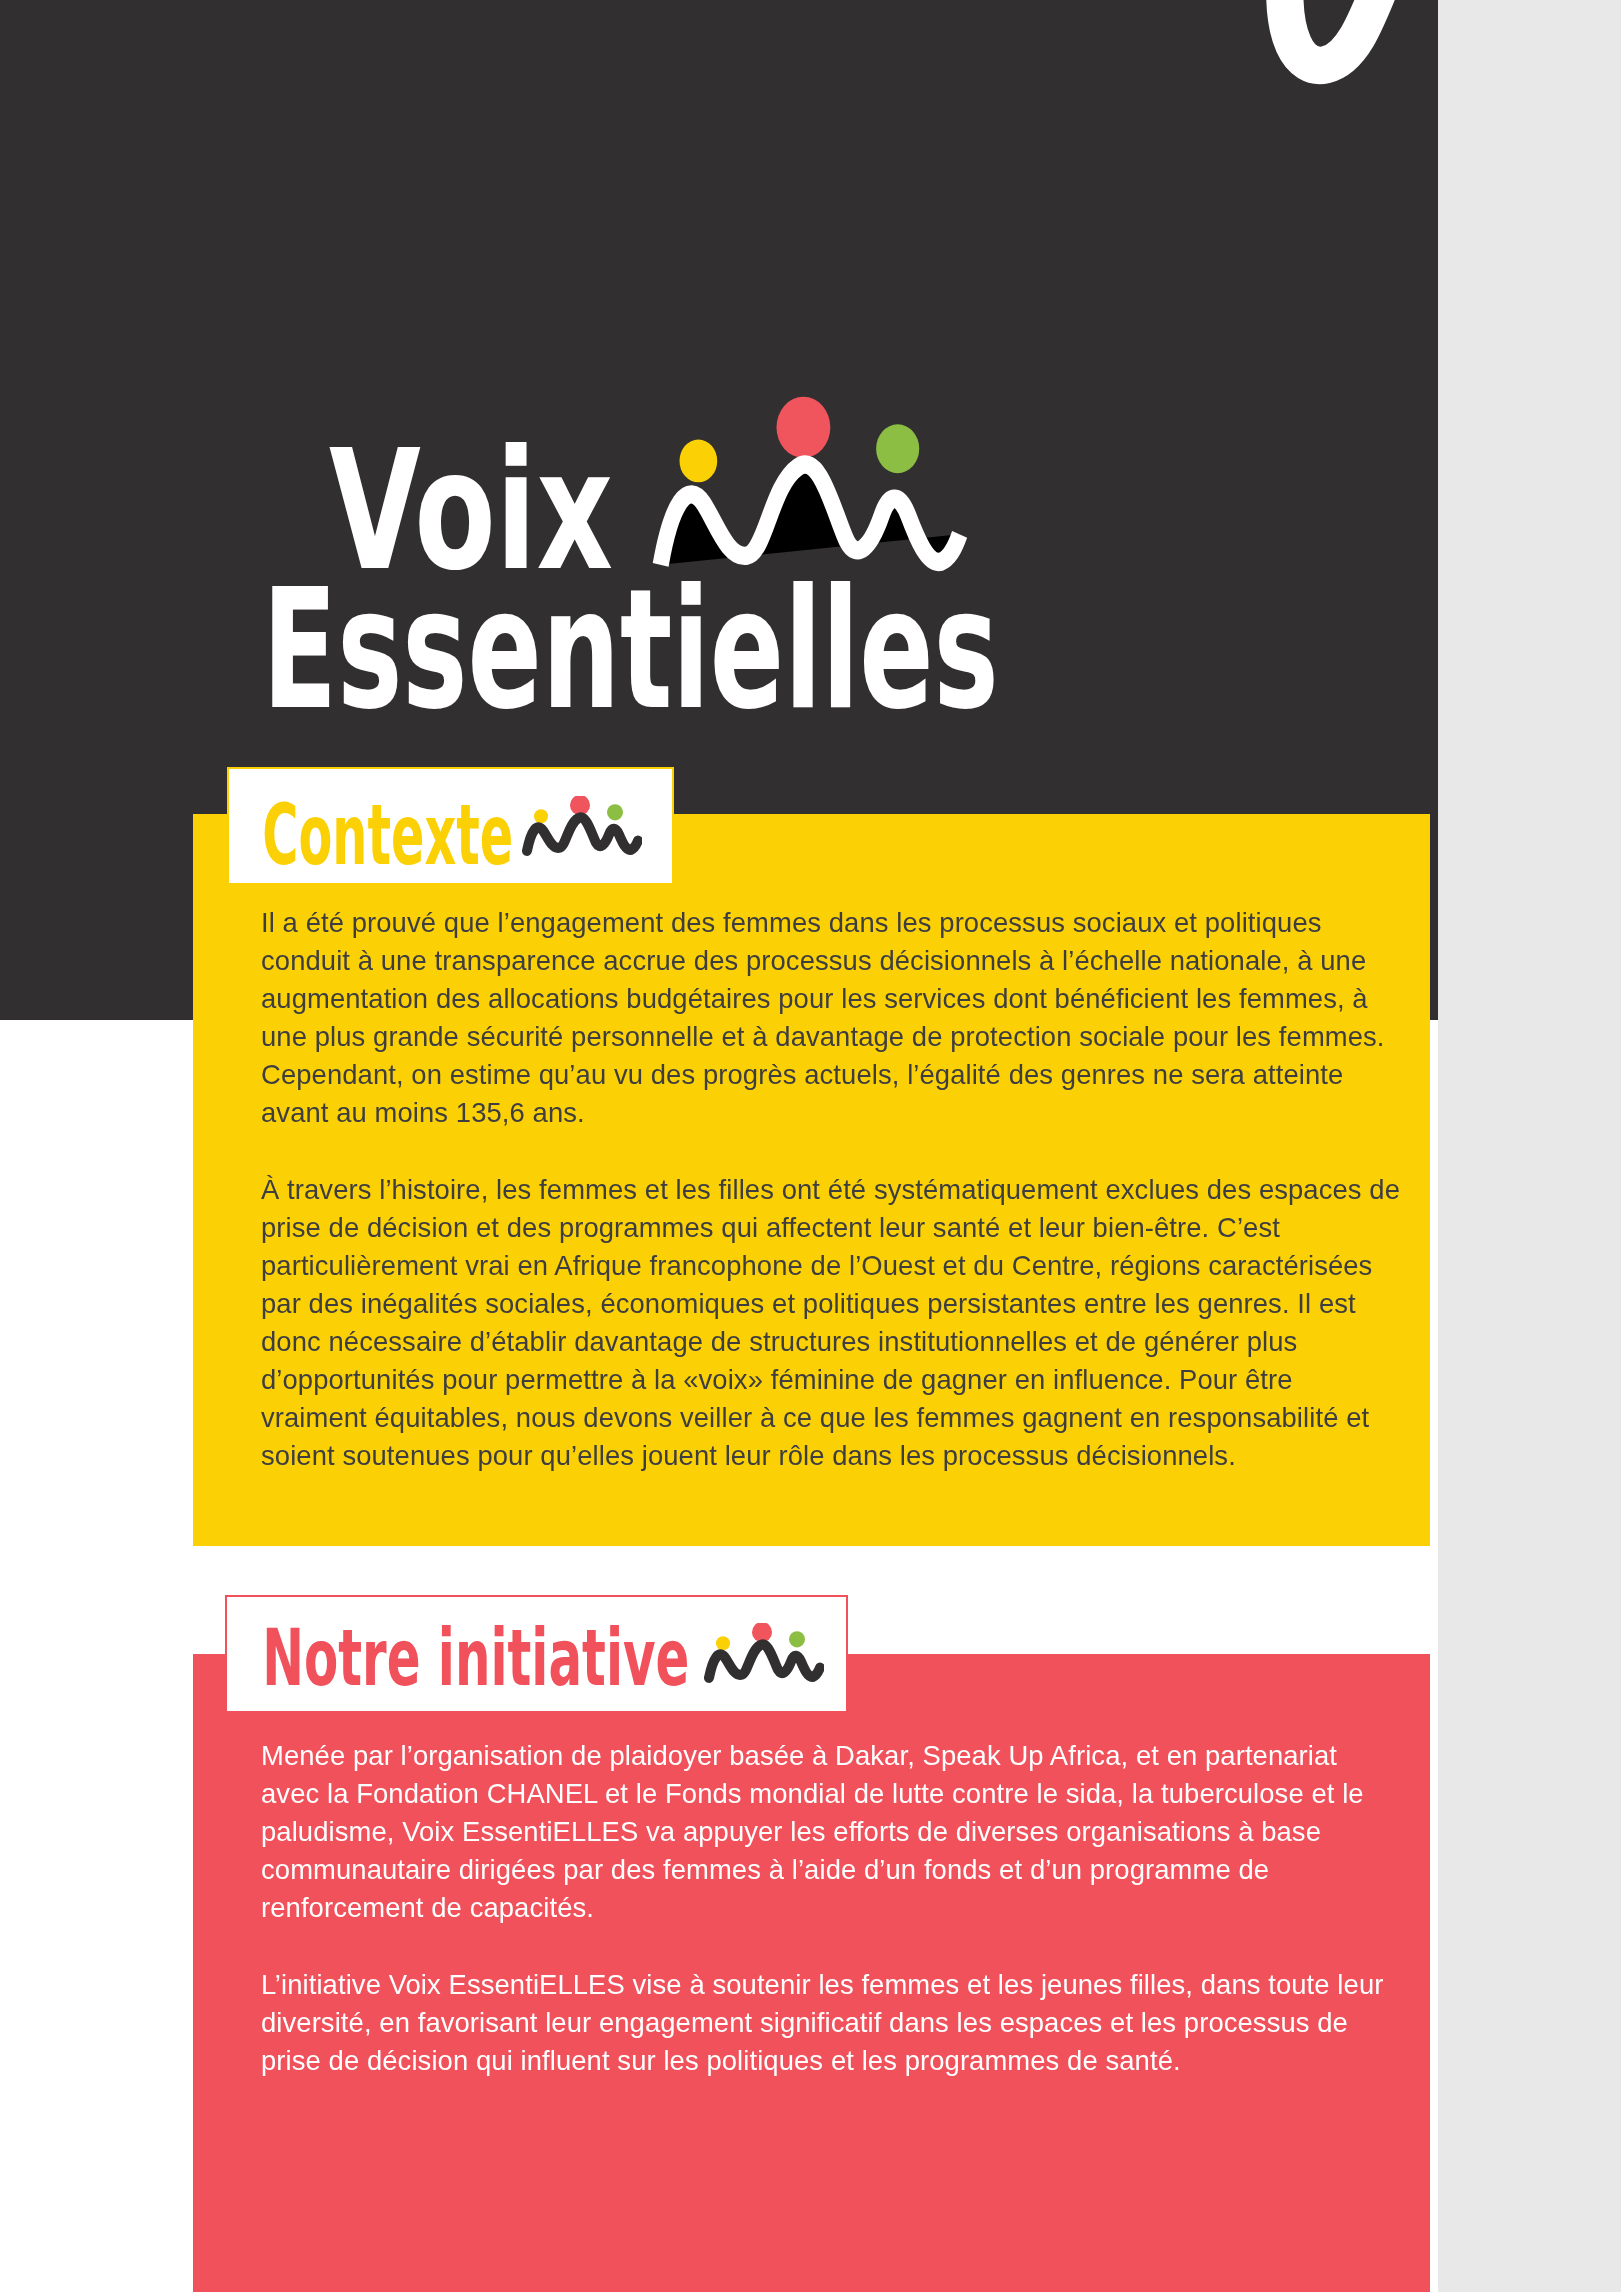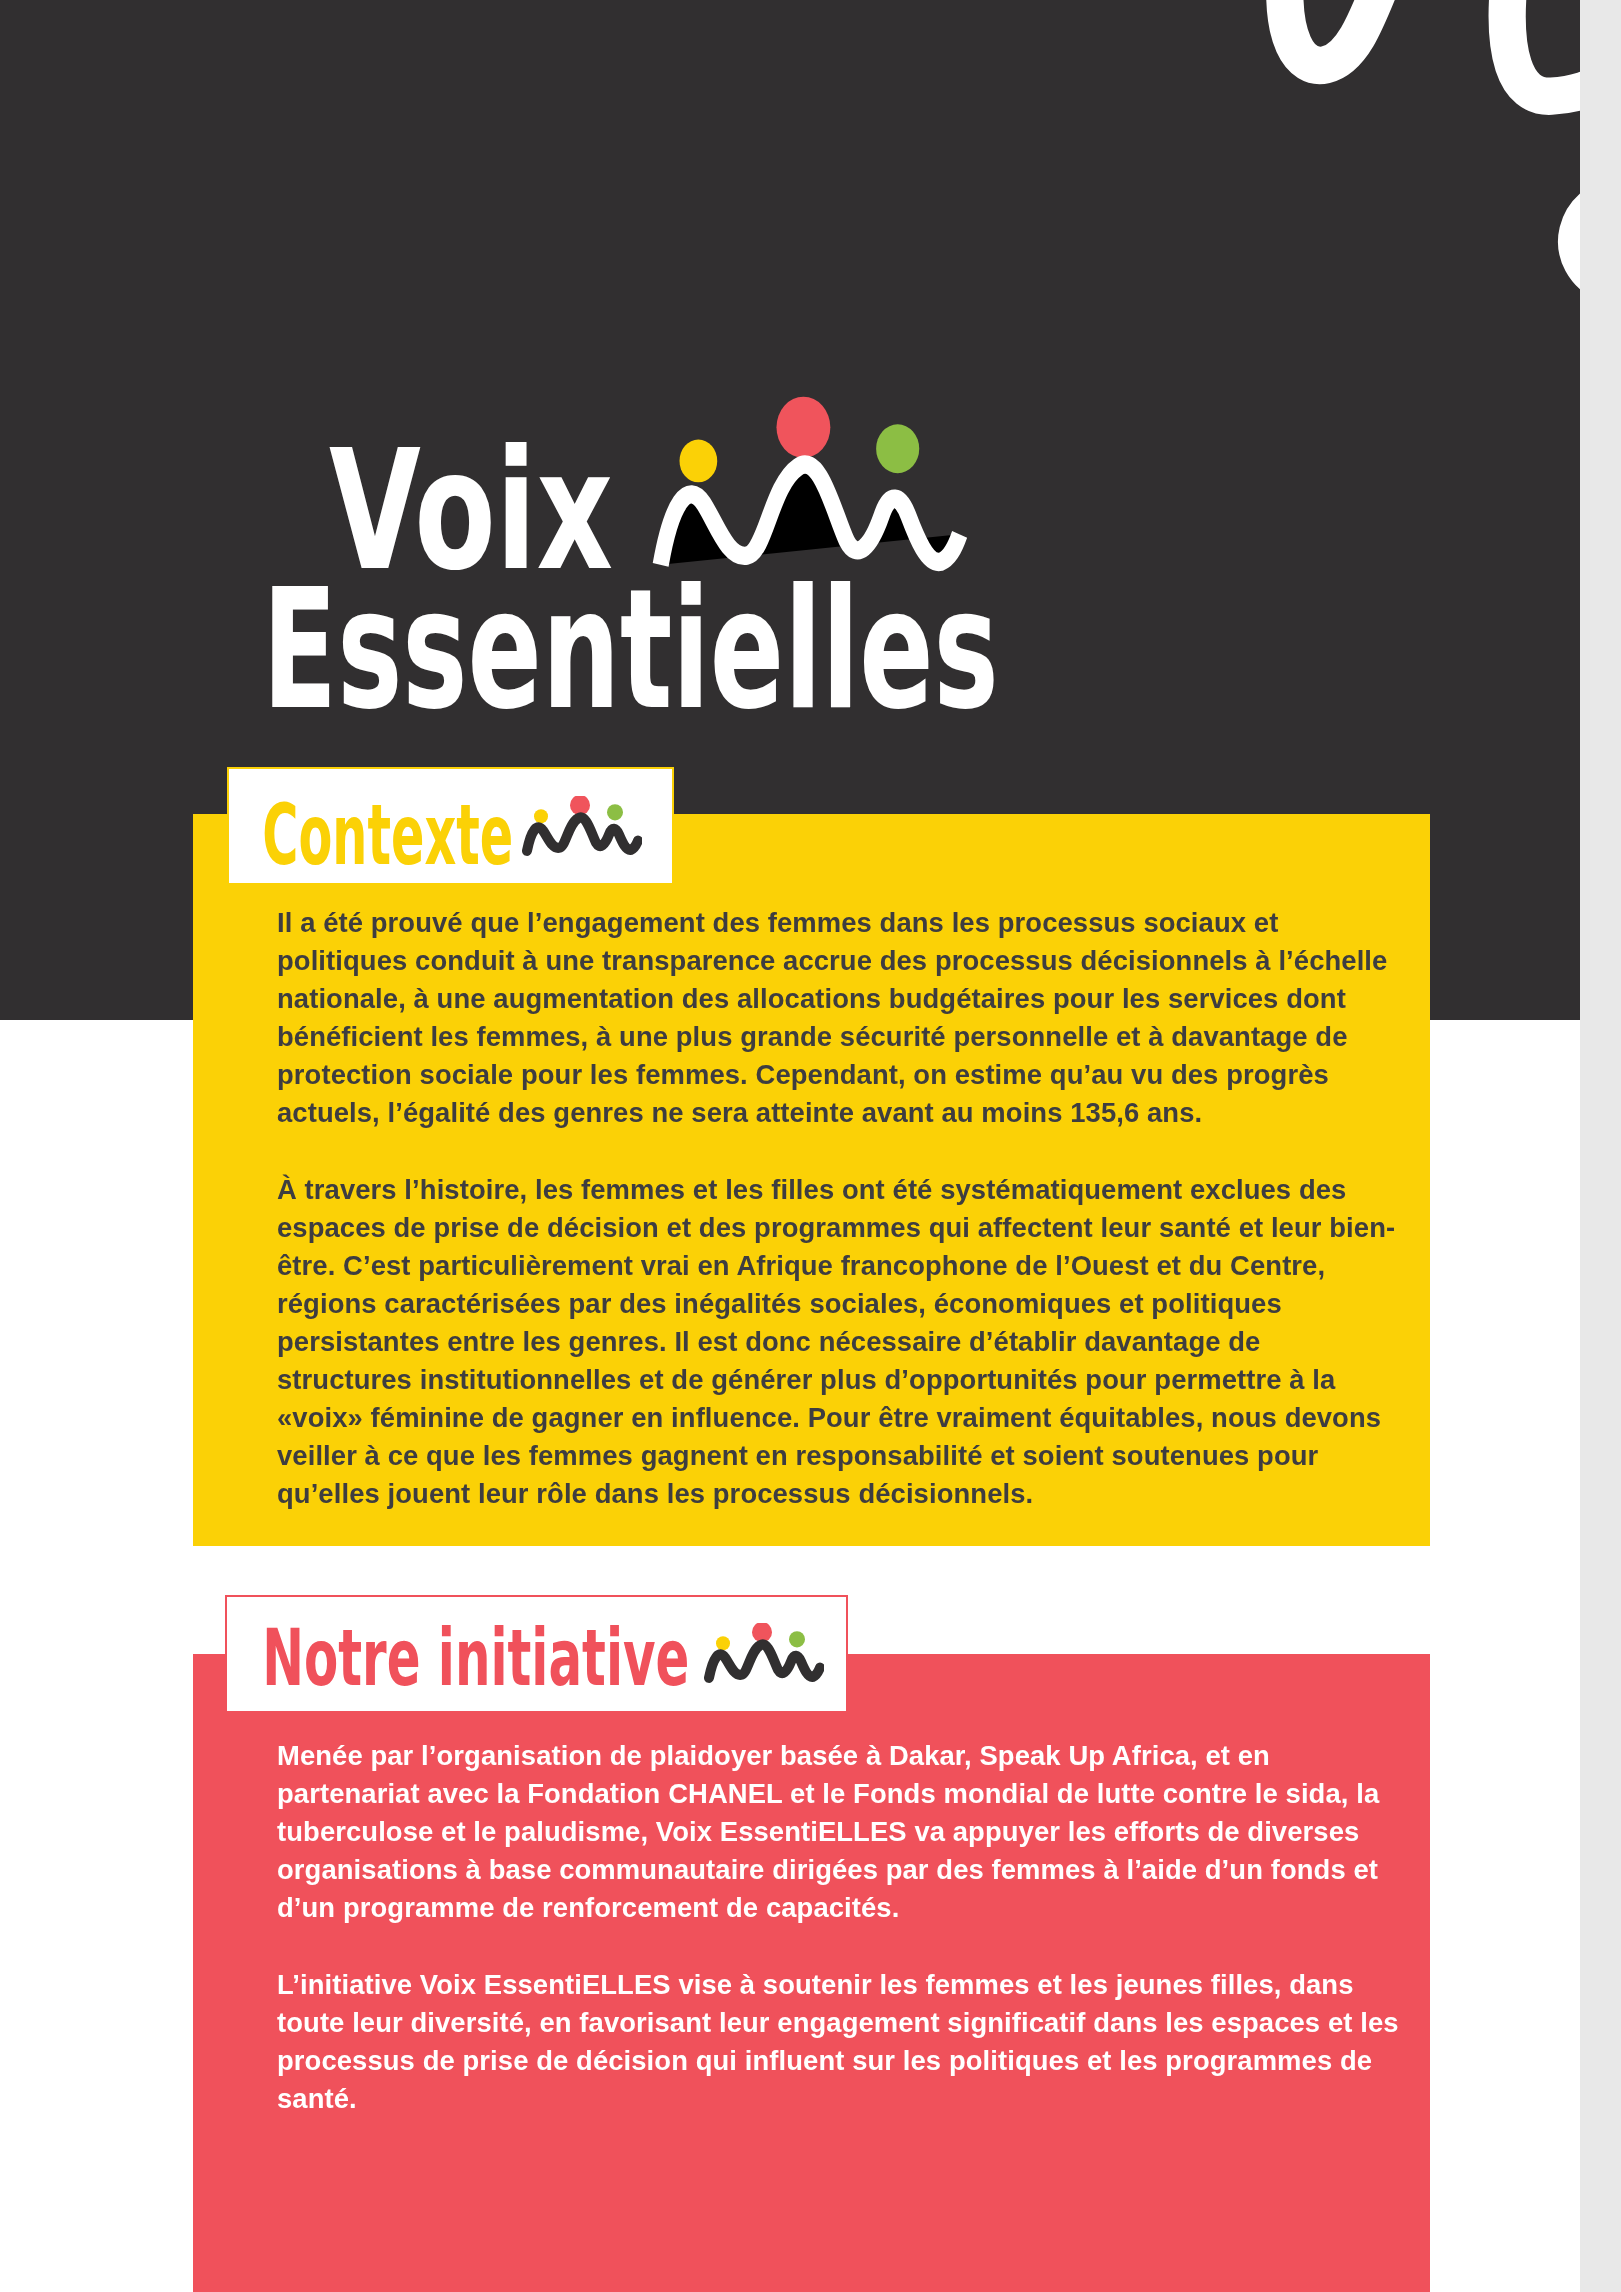--- a/index.html
+++ b/index.html
@@ -1,18 +1,18 @@
 <!DOCTYPE html>
 <html style="--c-dark: #312F30; --c-yellow: #FBD106; --c-coral: #F0515B; --c-reddot: #F0545C; --c-green: #8CBE44; --c-body: #3E3D40; --c-white: #FFFFFF;"><head>
 <meta charset="utf-8">
 <style>
   html,body{margin:0;padding:0;background:#e8e8e8;}
   .page{
     position:relative;
-    width:1580px;height:2293px;
+    width:1438px;height:2293px;
     background:var(--c-white,#fff);
     overflow:hidden;
     font-family:"Liberation Sans",sans-serif;
   }
   .top-banner{
     position:absolute;left:0;top:0;width:1621px;height:1020px;
     background:var(--c-dark,#312F30);
   }
   .brush-decoration{
     position:absolute;left:1206px;top:0;width:416px;height:314px;
@@ -65,21 +65,21 @@
   .dot-green{fill:var(--c-green,#8CBE44);}
   .logo-icon .wave{stroke:var(--c-white,#fff);stroke-width:6;}
   .contexte-icon{left:522px;top:796px;width:120px;height:65px;}
   .initiative-icon{left:704px;top:1623px;width:120px;height:65px;}
 
   .body-text{
     position:absolute;width:1139px;
     font-size:27.4px;line-height:38px;
     letter-spacing:0.1px;
   }
-  .body-text p{margin:0 0 39px 16px;font-weight:bold;}
+  .body-text p{margin:0 0 39px 0;}
   .contexte-text{left:261px;top:904px;color:var(--c-body,#3E3D40);}
   .initiative-text{left:261px;top:1737px;color:var(--c-white,#fff);}
 </style>
 </head>
 <body>
 
 <div class="page">
 
   <div class="top-banner"></div>
 

